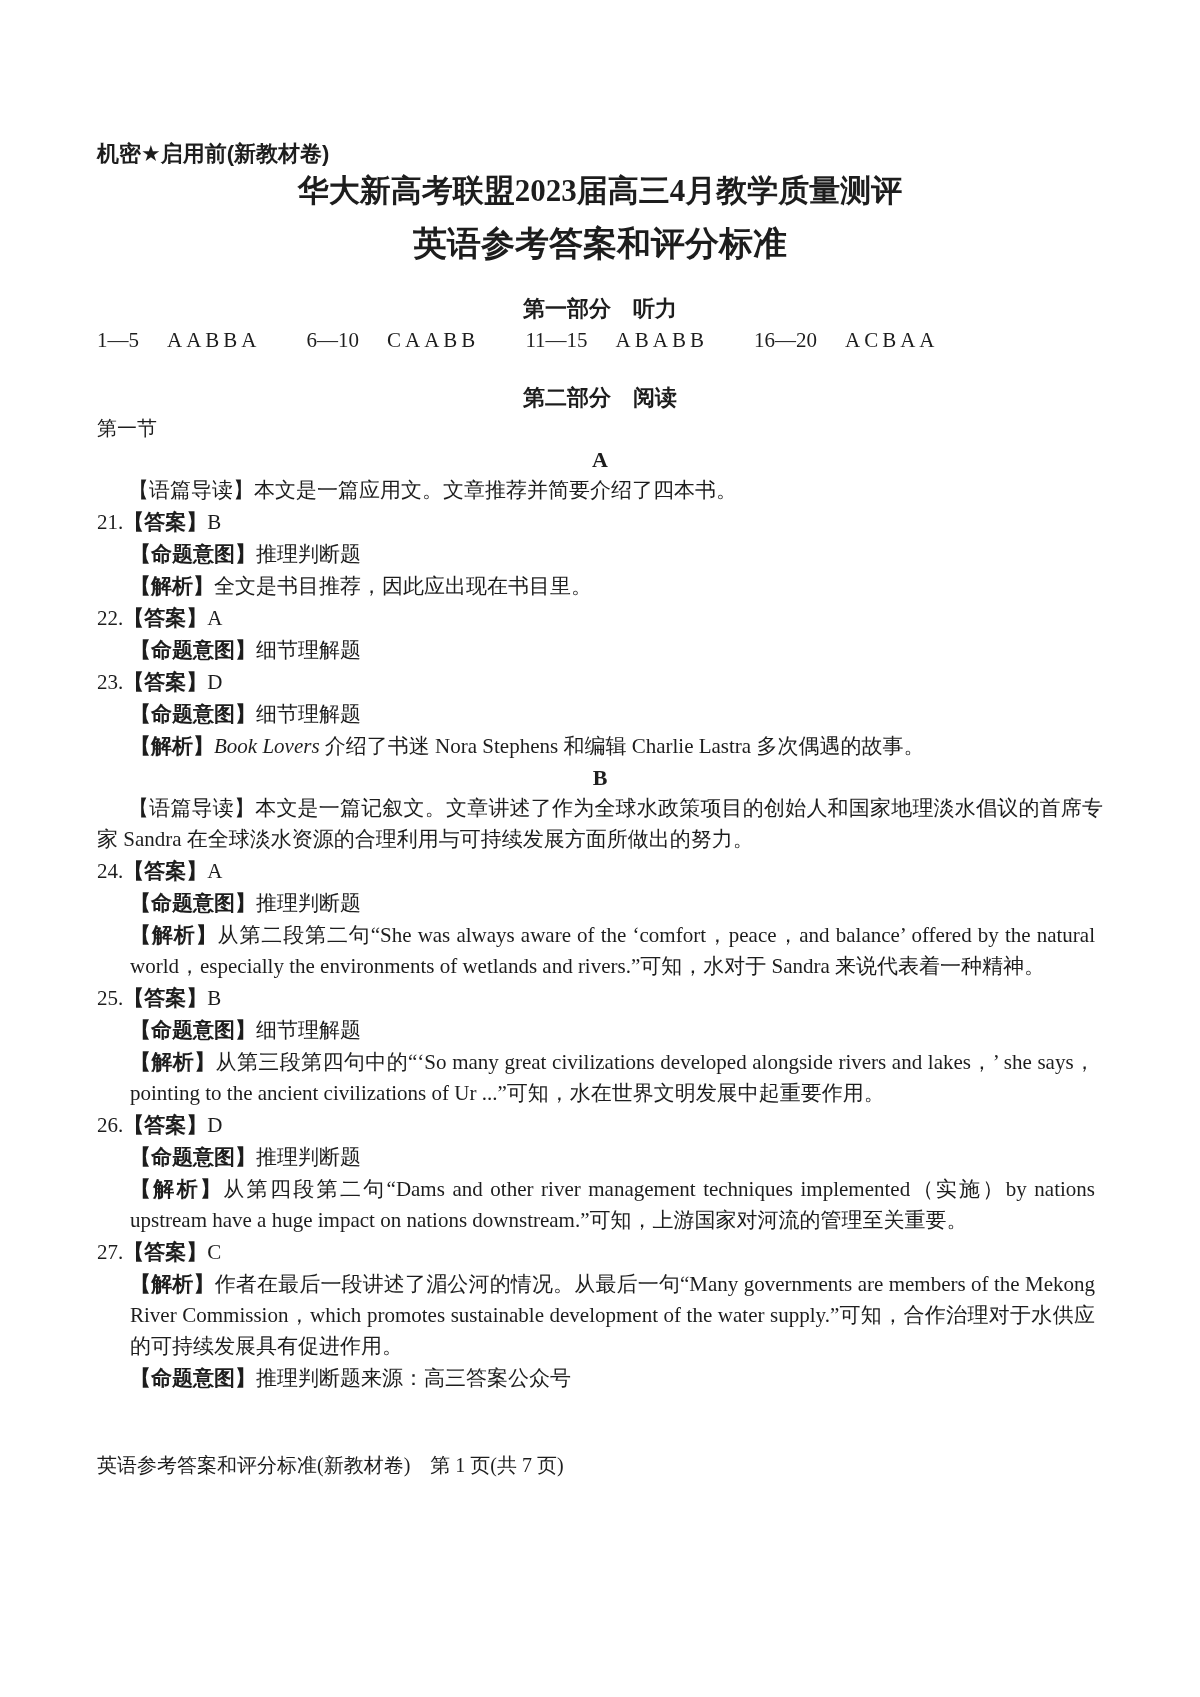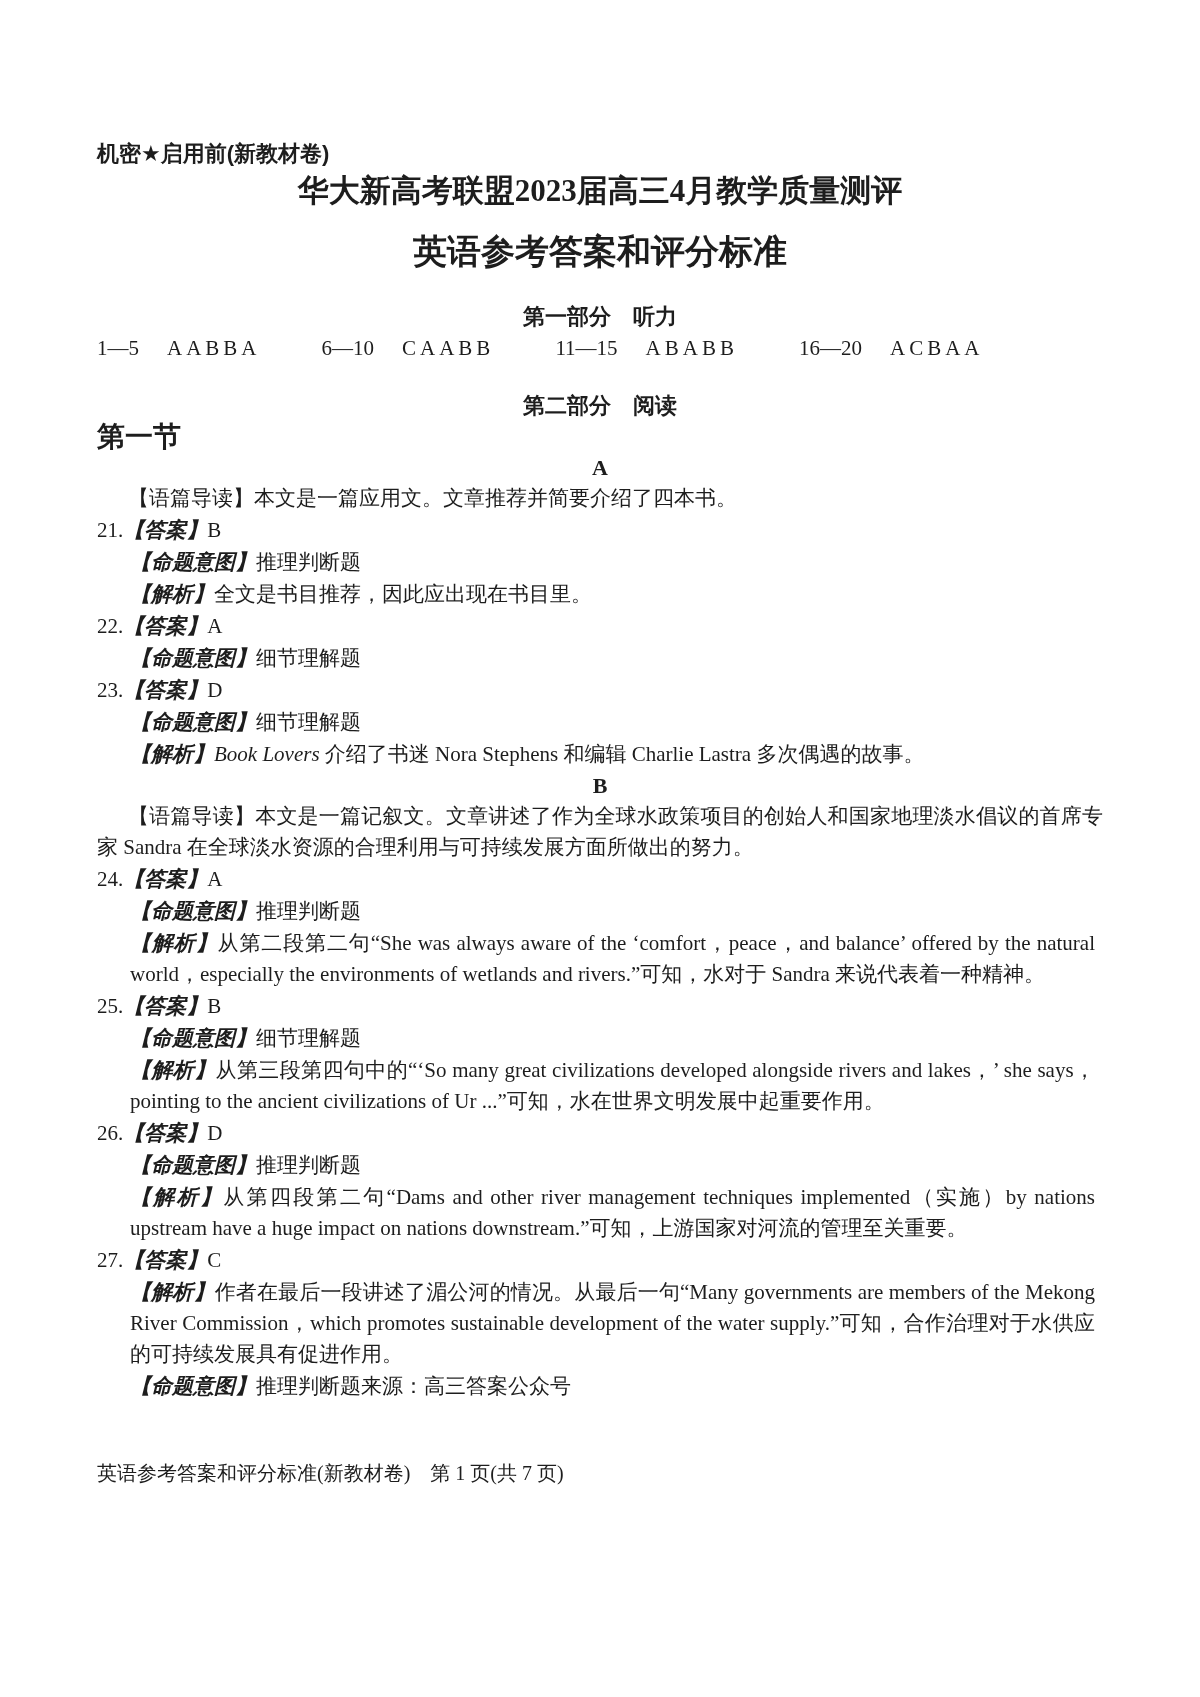--- a/index.html
+++ b/index.html
@@ -23,65 +23,63 @@
     font-size: 22px;
     font-family: "Liberation Sans", "DejaVu Sans", sans-serif;
   }
   .title {
     text-align: center;
     font-size: 31px;
     line-height: 44px;
     font-weight: bold;
   }
   .subtitle {
-    margin-top: 14px;
+    margin-top: 6px;
     text-align: center;
     font-size: 34px;
     line-height: 50px;
     font-weight: bold;
   }
   .section-heading {
     margin-top: 24px;
     text-align: center;
     font-weight: bold;
     font-size: 22px;
     font-family: "Liberation Sans", "DejaVu Sans", sans-serif;
   }
   .section-heading.part2 { margin-top: 26px; }
   .answer-row {
     display: flex;
     align-items: baseline;
     margin-top: 1px;
-    gap: 15px;
   }
   .answer-pair { margin-right: 46px; white-space: nowrap; }
   .answer-range { display: inline-block; margin-right: 28px; }
   .answer-letters { letter-spacing: 4px; }
   .subsection-label {
-    font-weight: bold;
-    font-size: 28px;
+    font-weight: normal;
+    font-size: 20px;
     font-family: "Liberation Sans", "DejaVu Sans", sans-serif;
   }
   .passage-label {
     text-align: center;
     font-weight: bold;
     font-size: 22px;
   }
   .passage-intro {
     margin: 0;
     text-indent: 31px;
     text-align: justify;
   }
   .q-line { margin: 0; }
   .q-indent { margin: 0 8px 0 33px; }
   .q-analysis { text-align: justify; }
   .b-label {
     font-weight: bold;
     font-family: "Liberation Sans", "DejaVu Sans", sans-serif;
-    font-style: italic;
   }
   .italic { font-style: italic; }
   .page-footer {
     margin-top: 56px;
     font-size: 20px;
   }
 </style>
 </head>
 <body>
 

